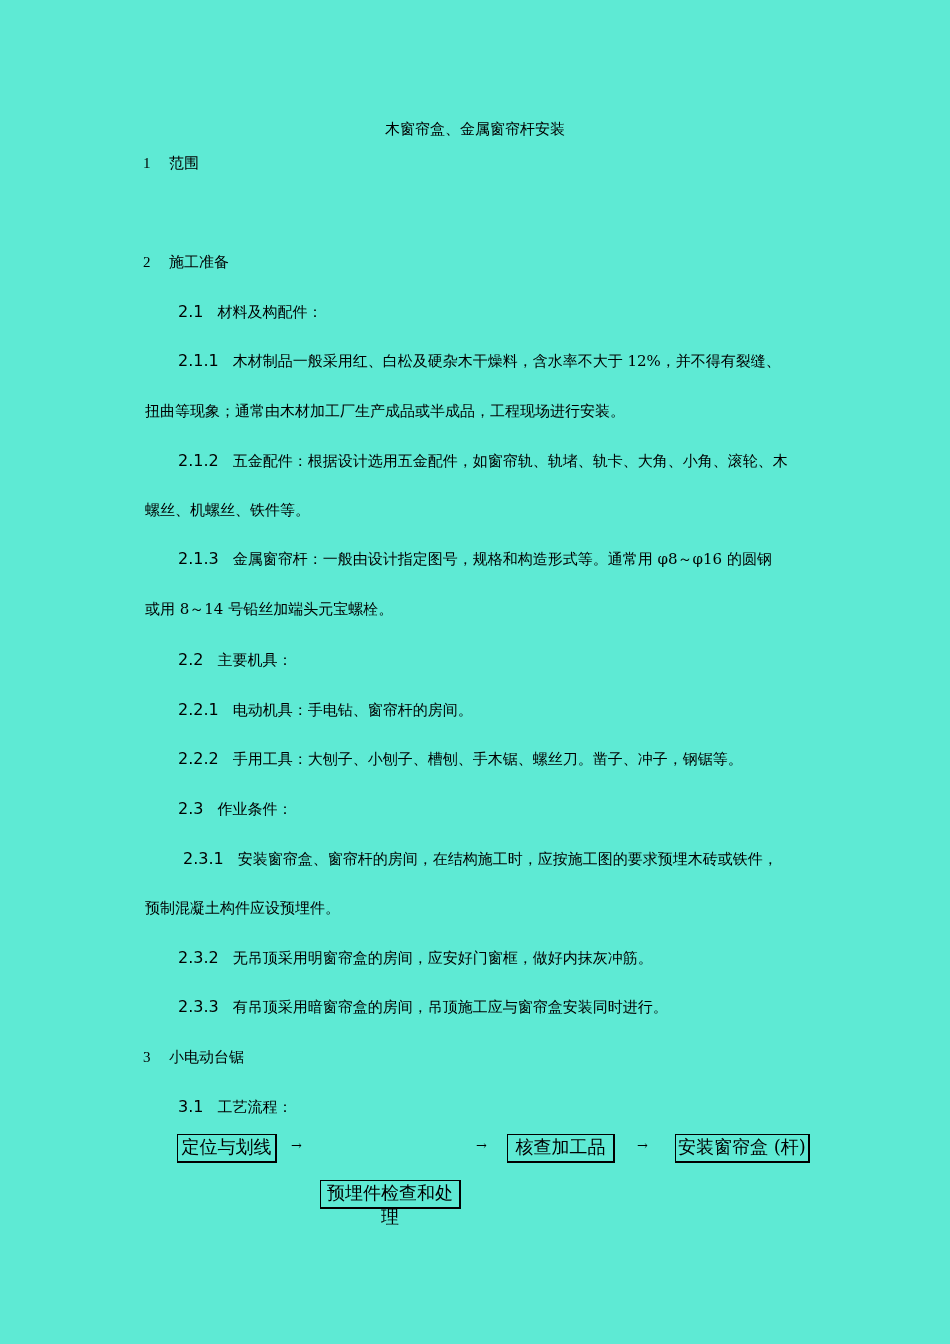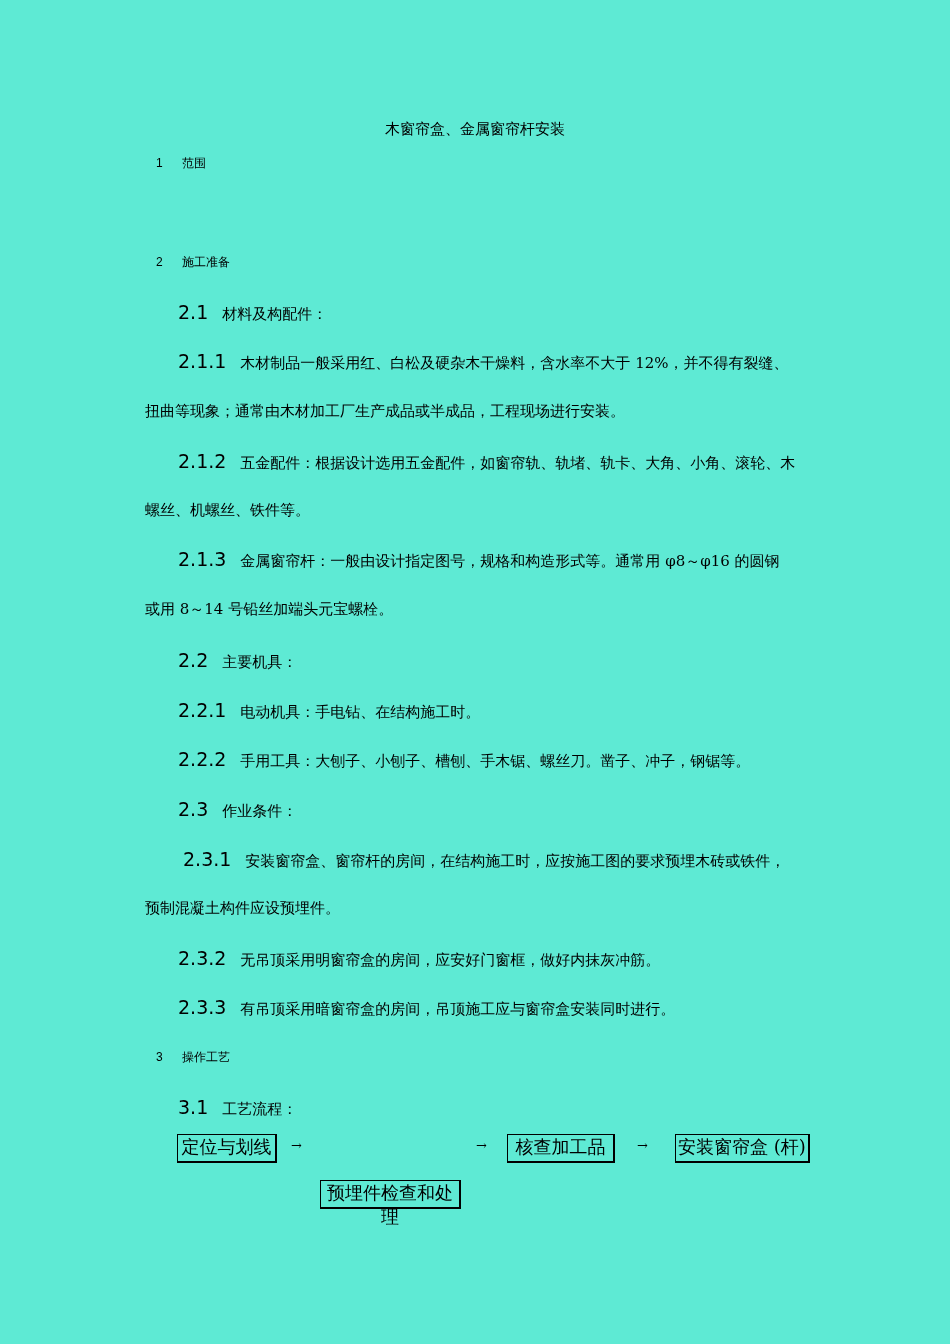--- a/index.html
+++ b/index.html
@@ -1,24 +1,24 @@
 <!DOCTYPE html>
 <html><head>
 <meta charset="utf-8">
 <style>
   html, body { margin:0; padding:0; background:#ffffff; }
   body { width:950px; height:1344px; position:relative; overflow:hidden;
          font-family:"DejaVu Serif","Liberation Serif",serif; color:#000; }
   .page { position:absolute; left:0; top:0; width:950px; height:1344px; background:#5eead4; }
   .line { position:absolute; white-space:nowrap; font-size:15px; line-height:20px; }
   .title { left:0; width:950px; text-align:center; top:119px; font-size:15px; }
-  .h1 { left:156px; font-family:Liberation Sans, sans-serif; font-size:12px; }
+  .h1 { left:143px; font-family:Liberation Serif, serif; font-size:15px; }
   .h1 .num { display:inline-block; width:26px; }
   .para { font-size:15px; }
-  .num-sub { font-family:"DejaVu Sans","Liberation Sans",sans-serif; font-size:19px; display:inline-block; margin-right:14px; }
+  .num-sub { font-family:"DejaVu Sans","Liberation Sans",sans-serif; font-size:16px; display:inline-block; margin-right:14px; }
   .flow { position:absolute; top:1134px; height:28px; left:0; width:950px; }
   .box { position:absolute; top:0; height:26px; border:1px solid #000; border-right-width:2px; border-bottom-width:2px;
          text-align:center; font-size:18px; line-height:24px; box-sizing:content-box; }
   .arrow { position:absolute; top:2px; font-size:13px; line-height:20px; }
 </style>
 </head>
 <body>
 
 <div class="page">
 
@@ -50,21 +50,21 @@
   <div class="line para" style="left:178px; top:549px;">
     <span class="num-sub">2.1.3</span><span>金属窗帘杆：一般由设计指定图号，规格和构造形式等。通常用 φ8～φ16 的圆钢</span>
   </div>
   <div class="line para" style="left:145px; top:599px;">或用 8～14 号铅丝加端头元宝螺栓。</div>
 
   <div class="line para" style="left:178px; top:650px;">
     <span class="num-sub">2.2</span><span>主要机具：</span>
   </div>
 
   <div class="line para" style="left:178px; top:700px;">
-    <span class="num-sub">2.2.1</span><span>电动机具：手电钻、在结构施工时。</span>
+    <span class="num-sub">2.2.1</span><span>电动机具：手电钻、窗帘杆的房间。</span>
   </div>
 
   <div class="line para" style="left:178px; top:749px;">
     <span class="num-sub">2.2.2</span><span>手用工具：大刨子、小刨子、槽刨、手木锯、螺丝刀。凿子、冲子，钢锯等。</span>
   </div>
 
   <div class="line para" style="left:178px; top:799px;">
     <span class="num-sub">2.3</span><span>作业条件：</span>
   </div>
 
@@ -75,21 +75,21 @@
 
   <div class="line para" style="left:178px; top:948px;">
     <span class="num-sub">2.3.2</span><span>无吊顶采用明窗帘盒的房间，应安好门窗框，做好内抹灰冲筋。</span>
   </div>
 
   <div class="line para" style="left:178px; top:997px;">
     <span class="num-sub">2.3.3</span><span>有吊顶采用暗窗帘盒的房间，吊顶施工应与窗帘盒安装同时进行。</span>
   </div>
 
   <div class="line h1" style="top:1047px;">
-    <span class="num">3</span><span>操作工艺</span>
+    <span class="num">3</span><span>小电动台锯</span>
   </div>
 
   <div class="line para" style="left:178px; top:1097px;">
     <span class="num-sub">3.1</span><span>工艺流程：</span>
   </div>
 
   <div class="flow">
     <div class="box" style="left:177px; width:97px;">定位与划线</div>
     <div class="arrow" style="left:291px;">→</div>
     <div class="box" style="left:320px; width:138px;margin-top:46px;">预埋件检查和处理</div>

